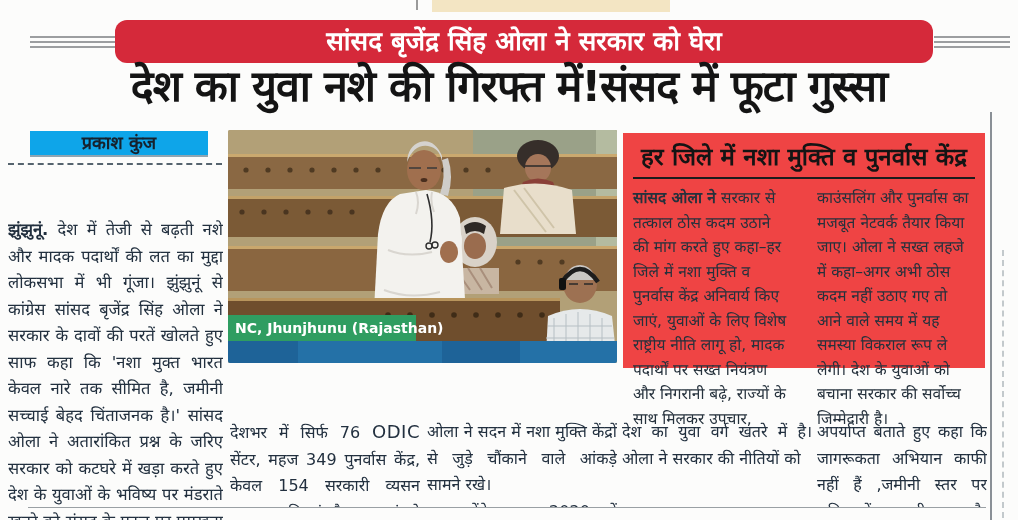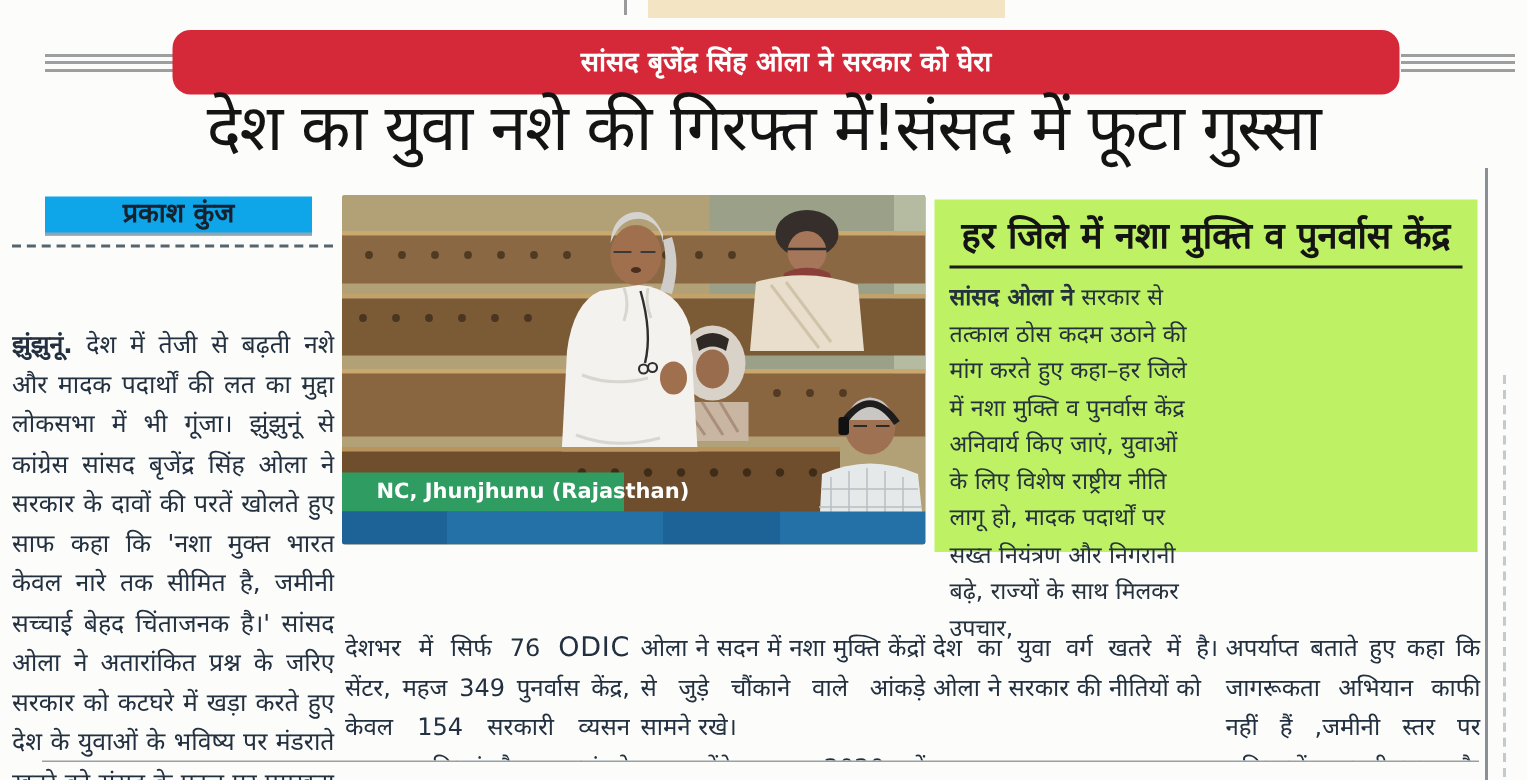--- a/index.html
+++ b/index.html
@@ -16,27 +16,27 @@
   #top-tick{left:416px;top:0;width:2px;height:10px;background:#9a9a9a;}
 
   
   .ruled-lines{top:36px;height:12px;
     background:repeating-linear-gradient(to bottom,#9c9ea0 0 2px,rgba(0,0,0,0) 2px 5px);}
   #lines-left{left:30px;width:86px;}
   #lines-right{left:934px;width:76px;}
   #kicker{
     left:115px;top:20px;width:818px;height:43px;border-radius:12px;
     background:#d5293a;color:#ffffff;text-align:center;line-height:43px;
-    font-size:18px;font-weight:bold;white-space:nowrap;
+    font-size:26px;font-weight:bold;white-space:nowrap;
   }
 
   
   #headline{
     left:8px;top:62px;width:1002px;text-align:center;
-    font-size:43px;font-weight:normal;color:#141414;letter-spacing:-1px;
+    font-size:43px;font-weight:bold;color:#141414;letter-spacing:-1px;
     white-space:nowrap;line-height:1.15;
   }
 
   
   #byline-box{
     left:30px;top:131px;width:178px;height:24px;background:#0ea5e9;
     text-align:center;font-size:18px;font-weight:bold;color:#16222e;
     line-height:24px;border-bottom:2px solid #8fa5b2;
   }
   #byline-dashes{left:8px;top:163px;width:214px;height:0;border-top:2px dashed #56646e;}
@@ -47,28 +47,28 @@
   .bodytext p + p{text-indent:1.6em;}
   .lead-bold{font-weight:bold;}
 
   #left-col{left:8px;top:173px;width:215px;height:340px;overflow:hidden;}
 
   
   #photo{left:228px;top:130px;width:389px;height:233px;overflow:hidden;border-radius:2px;background:#b2a077;}
   #photo svg{display:block;}
   #photo-caption{
     left:0;bottom:22px;width:188px;height:26px;background:#2f9d61;
-    color:#ffffff;font-size:14px;font-weight:bold;line-height:26px;padding-left:23px;
+    color:#ffffff;font-size:14px;font-weight:bold;line-height:26px;padding-left:7px;
     box-sizing:border-box;white-space:nowrap;
   }
   #photo-bluebar{left:0;bottom:0;width:100%;height:22px;
     background:linear-gradient(to right,#1e6398 0 18%,#2471a7 18% 55%,#1e6398 55% 75%,#2471a7 75%);}
 
   
-  #pink-box{left:623px;top:133px;width:362px;height:235px;background:#bef264;box-sizing:border-box;padding:6px 10px 0 10px;}
+  #pink-box{left:623px;top:133px;width:362px;height:235px;background:#ef4444;box-sizing:border-box;padding:6px 10px 0 10px;}
   #pink-heading{font-size:24px;font-weight:bold;color:#141414;text-align:center;white-space:nowrap;margin:0;}
   #pink-rule{border-top:2px solid #1c1c1c;margin:5px 0 7px 0;}
   .pink-cols{display:flex;gap:26px;}
   .pink-col{width:164px;font-size:15.5px;line-height:24.5px;text-align:left;color:#25313c;}
 
   
   .bcol{top:375px;width:190px;height:132px;overflow:hidden;}
   #bcol-1{left:230px;}
   #bcol-2{left:427px;}
   #bcol-3{left:622px;}
@@ -200,20 +200,21 @@
     </svg>
     <div class="abs" id="photo-caption">NC, Jhunjhunu (Rajasthan)</div>
     <div class="abs" id="photo-bluebar"></div>
   </div>
 
   <div class="abs" id="pink-box">
     <div id="pink-heading">हर जिले में नशा मुक्ति व पुनर्वास केंद्र</div>
     <div id="pink-rule"></div>
     <div class="pink-cols">
       <div class="pink-col"><span class="lead-bold">सांसद ओला ने</span><span> सरकार से तत्काल ठोस कदम उठाने की मांग करते हुए कहा–हर जिले में नशा मुक्ति व पुनर्वास केंद्र अनिवार्य किए जाएं, युवाओं के लिए विशेष राष्ट्रीय नीति लागू हो, मादक पदार्थों पर सख्त नियंत्रण और निगरानी बढ़े, राज्यों के साथ मिलकर उपचार,</span></div>
+      <div class="pink-col">काउंसलिंग और पुनर्वास का मजबूत नेटवर्क तैयार किया जाए। ओला ने सख्त लहजे में कहा–अगर अभी ठोस कदम नहीं उठाए गए तो आने वाले समय में यह समस्या विकराल रूप ले लेगी। देश के युवाओं को बचाना सरकार की सर्वोच्च जिम्मेदारी है।</div>
     </div>
   </div>
 
   <div class="abs bcol" id="bcol-1">
     <div class="bodytext">
         <p><span>देशभर में सिर्फ 76 </span><span class="latin-caps">ODIC</span><span> सेंटर, महज 349 पुनर्वास केंद्र, केवल 154 सरकारी व्यसन उपचार सुविधाएं है। यह आंकड़े बताते हैं कि समस्या कितनी बड़ी है और सरकार की तैयारी कितनी छोटी।</span></p>
       </div>
   </div>
   <div class="abs bcol" id="bcol-2">
     <div class="bodytext">

